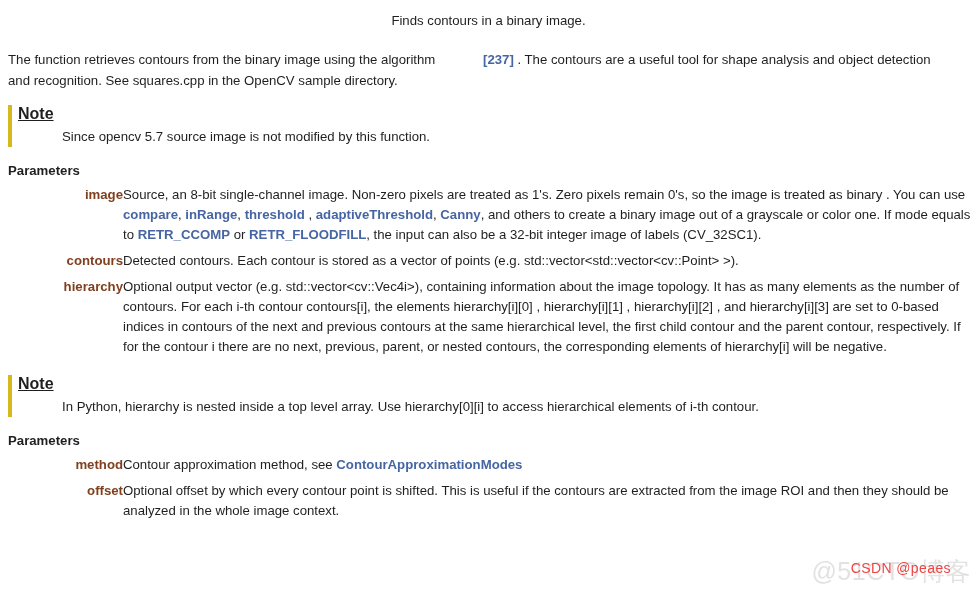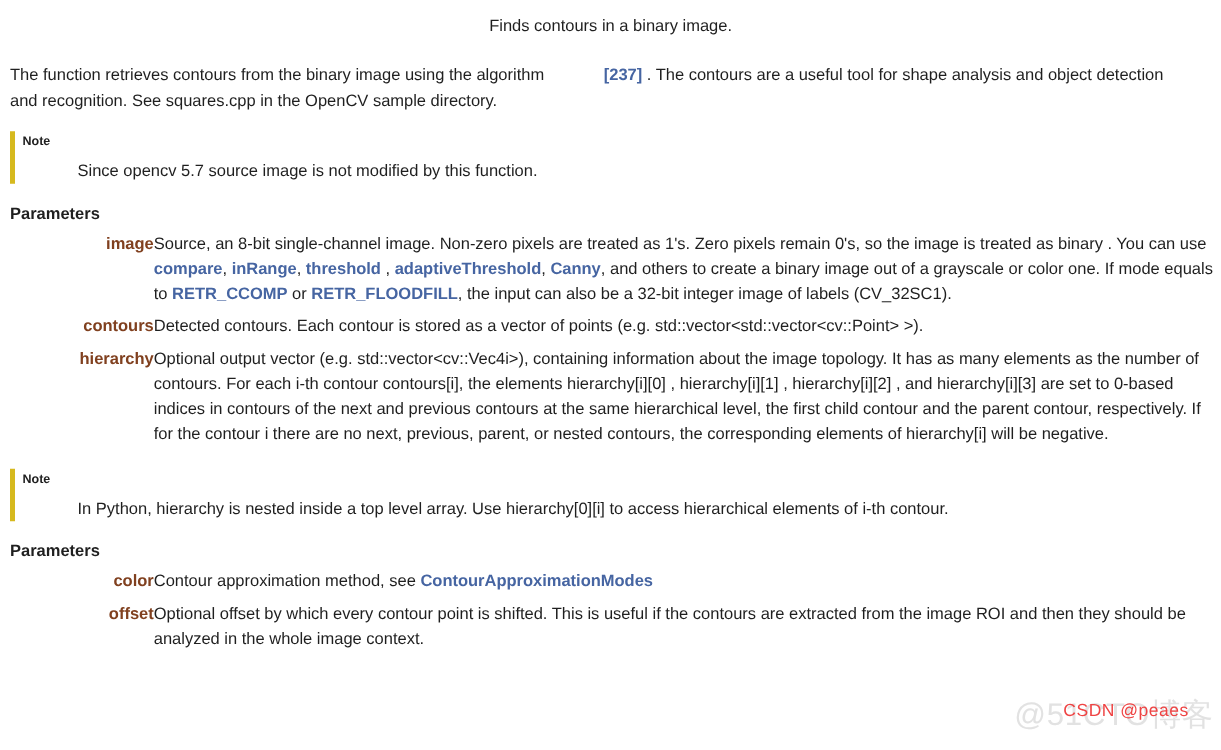--- a/index.html
+++ b/index.html
@@ -45,24 +45,25 @@
     font-weight: bold;
     text-decoration: none;
   }
   .note-block {
     border-left: 4px solid #d6b91e;
     padding: 0 0 0 6px;
     margin: 0 0 14px 0;
   }
   .note-title {
     font-weight: bold;
-    font-size: 10px;
+    font-size: 16px;
     color: #1f1f1f;
     line-height: 18px;
     margin: 0;
+    text-decoration: underline;
   }
   .note-body {
     margin: 4px 0 0 44px;
     line-height: 20px;
   }
   .params-heading {
     font-weight: bold;
     font-size: 13.2px;
     color: #1f1f1f;
     margin: 4px 0 4px 0;
@@ -147,21 +148,21 @@
   <div class="note-block">
     <div class="note-title">Note</div>
     <div class="note-body">In Python, hierarchy is nested inside a top level array. Use hierarchy[0][i] to access hierarchical elements of i-th contour.</div>
   </div>
 
   <div class="params-heading">Parameters</div>
 
   <table class="params">
     <tbody>
       <tr>
-        <td class="pname">color</td>
+        <td class="pname">method</td>
         <td class="pdesc"><span>Contour approximation method, see </span><a class="code-link" href="#">ContourApproximationModes</a><span></span></td>
       </tr>
       <tr>
         <td class="pname">offset</td>
         <td class="pdesc">Optional offset by which every contour point is shifted. This is useful if the contours are extracted from the image ROI and then they should be analyzed in the whole image context.</td>
       </tr>
     </tbody>
   </table>
 
   <div class="wm wm-a">@51CTO博客</div>

